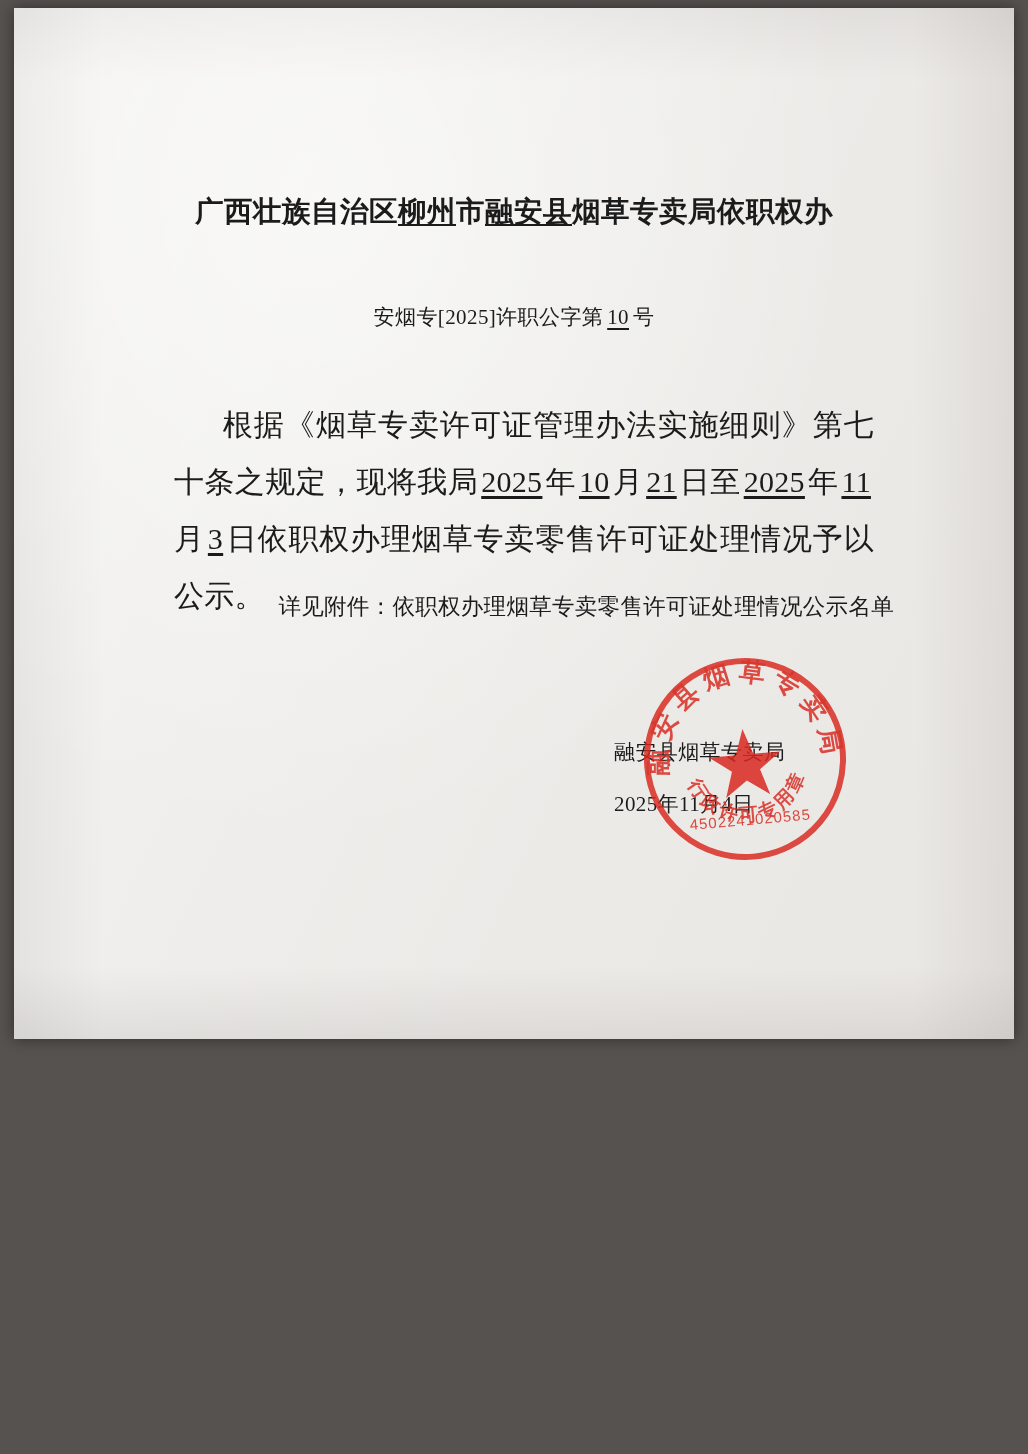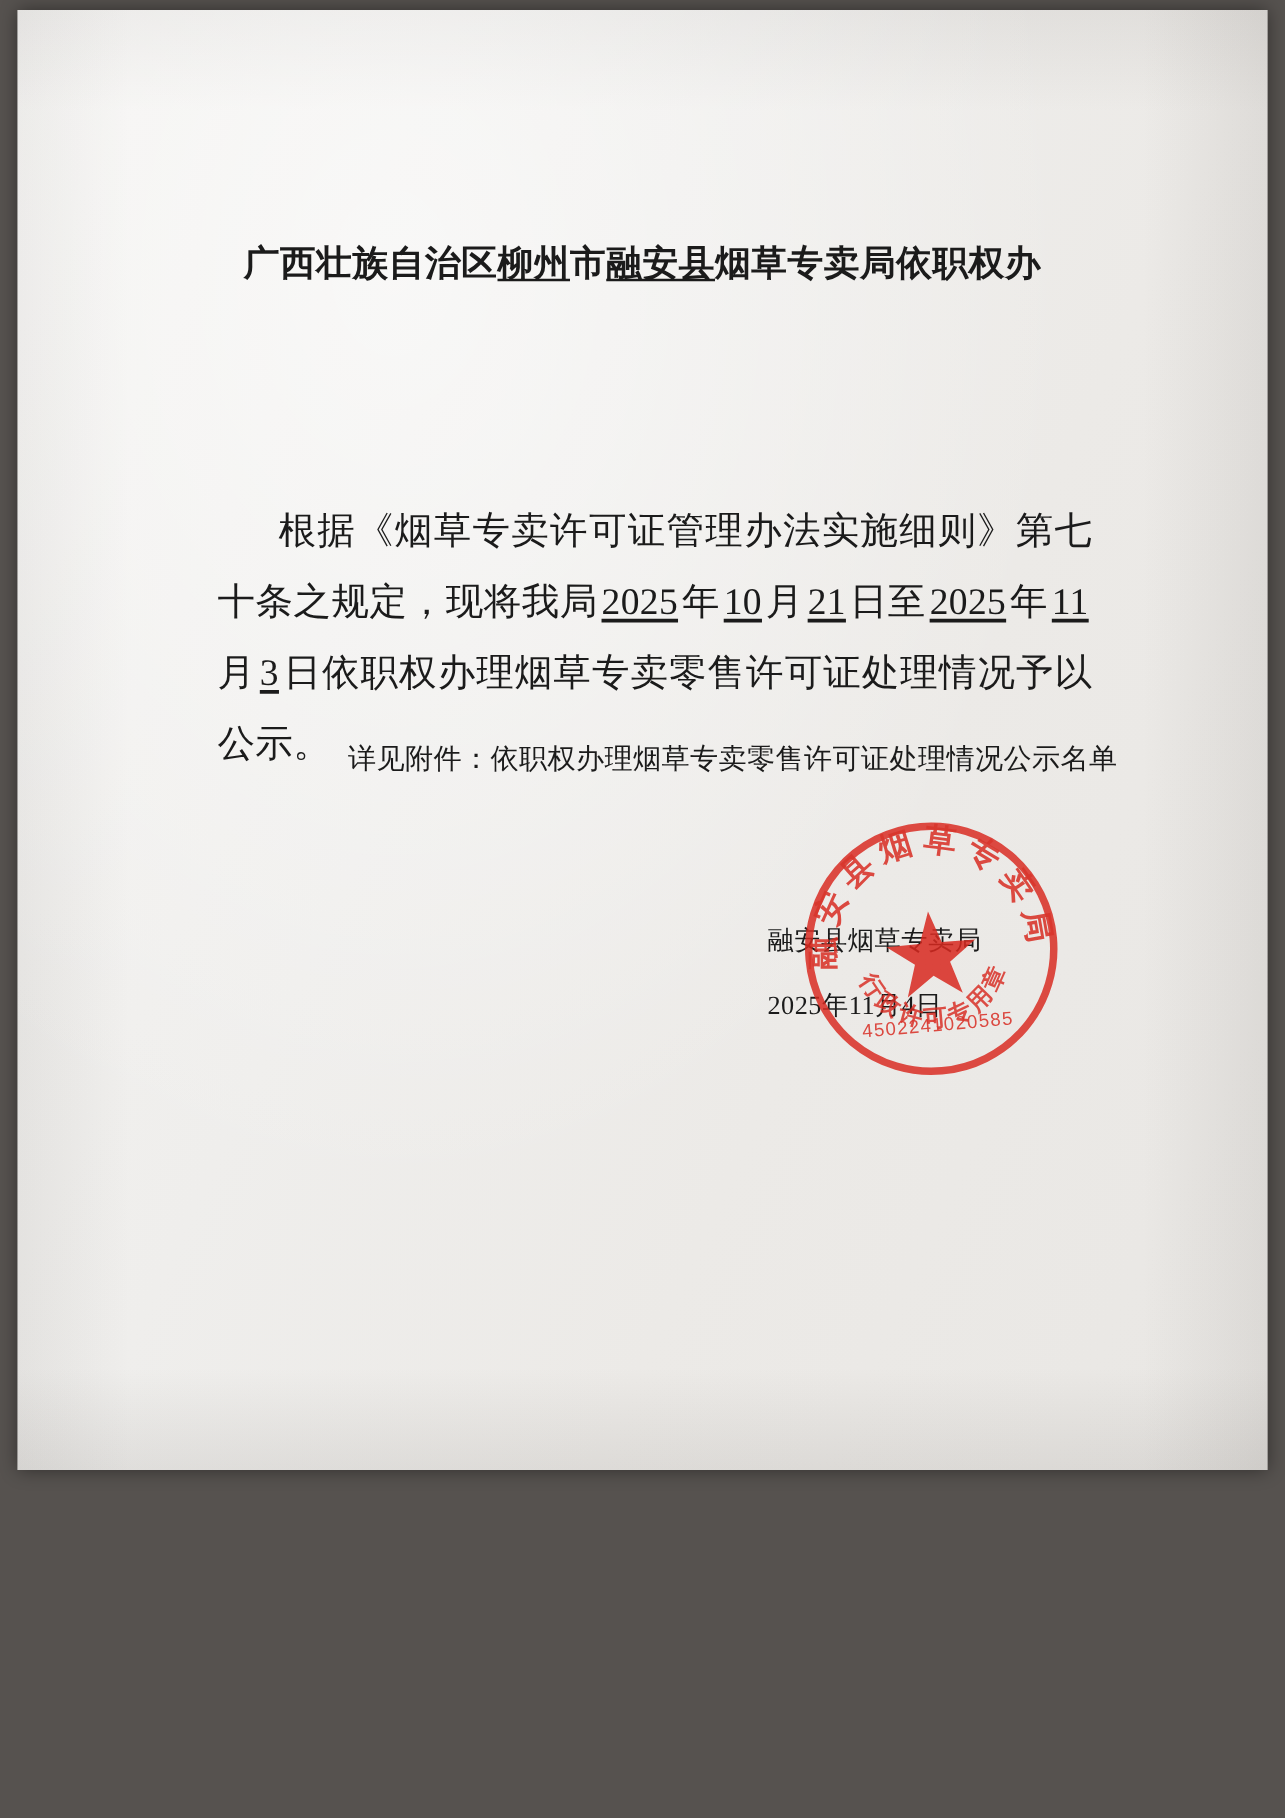--- a/index.html
+++ b/index.html
@@ -11,21 +11,21 @@
     height: 1454px;
     background: #56524f;
     font-family: "Liberation Serif", "DejaVu Serif", serif;
     overflow: hidden;
   }
   .page {
     position: absolute;
     left: 14px;
     top: 8px;
     width: 1000px;
-    height: 1168px;
+    height: 1031px;
     background: #f2f1ef;
     background: linear-gradient(115deg, #f4f3f1 0%, #efeeec 38%, #eceae7 65%, #e9e7e4 100%);
     box-shadow: 0 0 14px rgba(0,0,0,0.45);
     overflow: hidden;
   }
   
   .paper-shade {
     position: absolute;
     inset: 0;
     pointer-events: none;
@@ -145,20 +145,23 @@
 
 <div class="page">
   <div class="paper-shade"></div>
 
   <div class="content">
 
     <div class="title">
       <span>广西壮族自治区</span><span class="u">柳州</span><span>市</span><span class="u">融安县</span><span>烟草专卖局依职权办</span><br>
     </div>
 
+    <div class="docnum">
+      <span>安烟专[2025]许职公字第</span><span class="u">10</span><span>号</span>
+    </div>
 
     <div class="body-para">
       <span class="indent"></span><span>根据《烟草专卖许可证管理办法实施细则》第七十条之规定，现将我局</span><span class="u">2025</span><span>年</span><span class="u">10</span><span>月</span><span class="u">21</span><span>日</span><span>至</span><span class="u">2025</span><span>年</span><span class="u">11</span><span>月</span><span class="u">3</span><span>日依职权办理烟草专卖零售许可证处理情况予以公示。</span>
     </div>
 
     <div class="attach-para">
       <span class="indent"></span><span>详见附件：依职权办理烟草专卖零售许可证处理情况公示名单</span>
     </div>
 
     <div class="signature">

